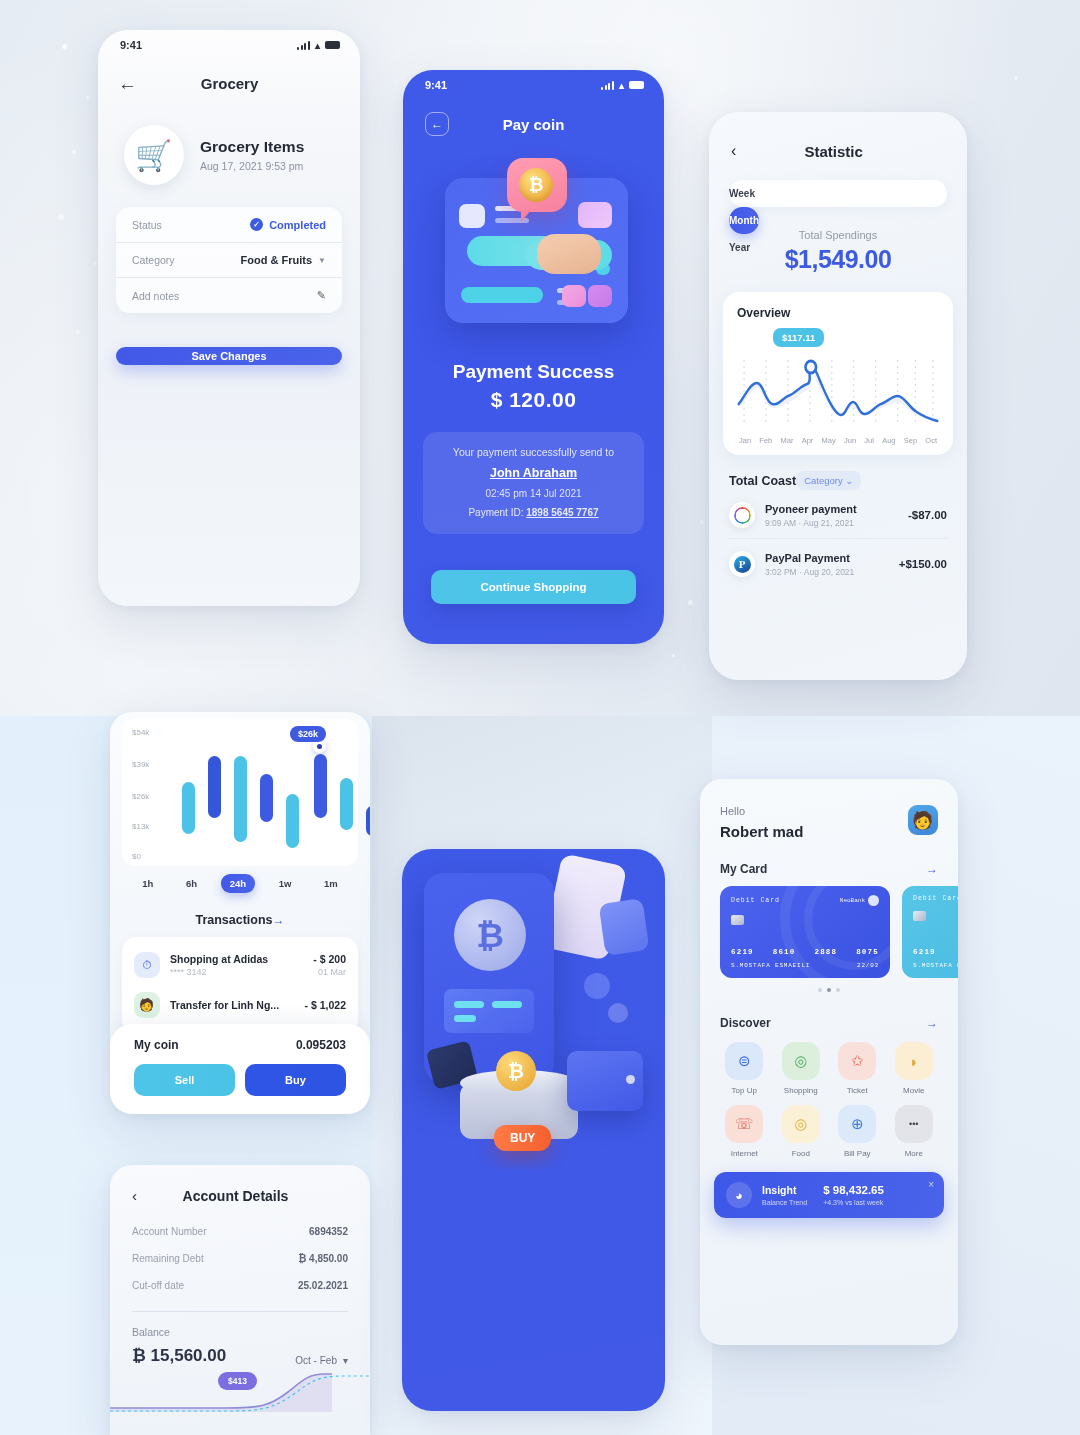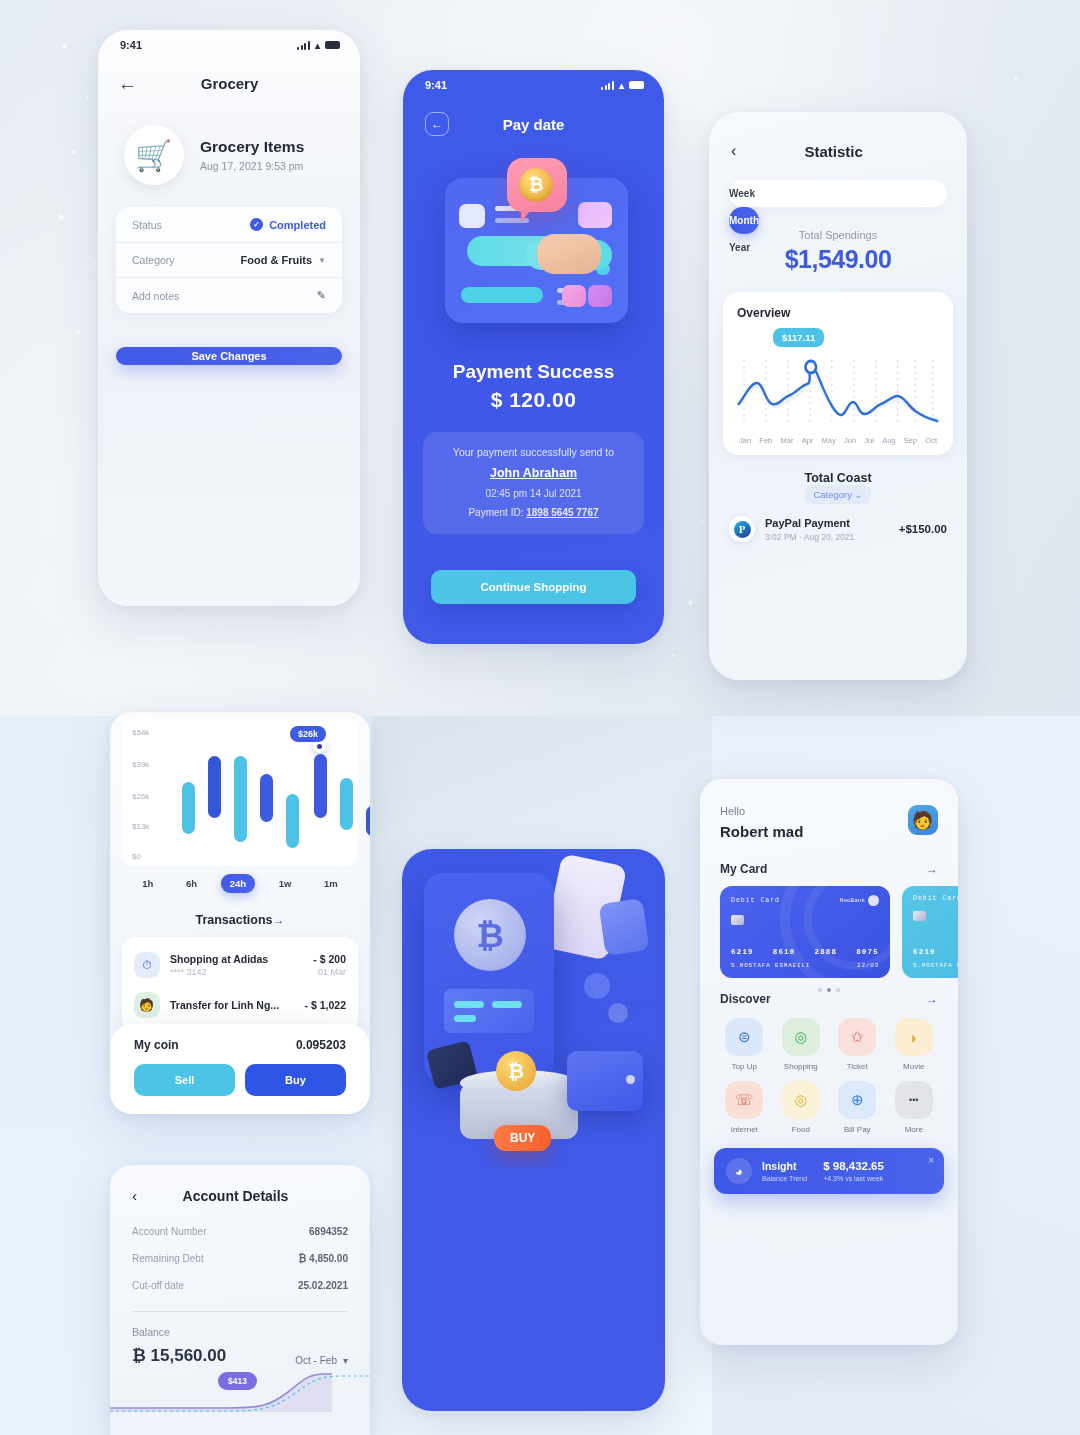--- a/index.html
+++ b/index.html
@@ -176,21 +176,21 @@
     box-shadow:0 4px 16px rgba(90,110,150,.08);
   }
   .ov-t { font-size:12px; font-weight:700; color:#242936; }
   .ov-wrap { position:relative; height:108px; margin-top:6px; }
   .tip {
     position:absolute; left:36px; top:2px; background:#4cc3e6; color:#fff;
     padding:4px 9px; border-radius:8px; font-size:9.5px; font-weight:700;
   }
   .ov-x { display:flex; justify-content:space-between; padding: 2px 2px 0; }
   .ov-x span { font-size:7.5px; color:#9ba1b0; }
-  .tc-head { display:flex; align-items:center; justify-content:flex-end; margin: 16px 12px 0; flex-direction: column; }
+  .tc-head { display:flex; align-items:center; justify-content:flex-start; margin: 16px 20px 0; }
   .tc-t { font-size:12.5px; font-weight:700; color:#242936; }
   .tc-cat { font-size:9.5px; color:#6f8ce8; background:rgba(120,150,235,.1);
     padding:4px 8px; border-radius:8px; }
   .txn { display:flex; align-items:center; gap:10px; margin: 12px 20px 0;
     padding-bottom:10px; border-bottom:1px solid rgba(222,228,238,.8); }
   .txn:last-child { border-bottom:none; }
   .txn-ico { width:26px;height:26px;border-radius:50%;background:#fff;
     box-shadow:0 2px 8px rgba(90,110,150,.13); display:flex;align-items:center;justify-content:center; }
   .ring { width:17px;height:17px;border-radius:50%;
     background: conic-gradient(#ef4444,#f59e0b,#22c55e,#3b82f6,#8b5cf6,#ef4444);
@@ -467,21 +467,21 @@
             <i></i>
             <i></i>
           </span>
         <span style="font-size:10px">▴</span>
         <span class="batt"></span>
       </span>
     </div>
 
     <div class="p2-head">
       <span class="p2-back">←</span>
-      <span class="p2-title">Pay date</span>
+      <span class="p2-title">Pay coin</span>
     </div>
 
     <div class="p2-illus">
       <div class="pcard">
         <span class="pc-sq" style="left:14px;top:26px;width:26px;height:24px;background:rgba(255,255,255,.85)"></span>
         <span class="pc-line" style="left:50px;top:28px;width:56px"></span>
         <span class="pc-line" style="left:50px;top:40px;width:34px;opacity:.6"></span>
         <span class="pc-sq" style="right:16px;top:24px;width:34px;height:26px;background:linear-gradient(135deg,#e2b9ff,#f0c6f8)"></span>
         <span class="pc-line" style="left:16px;bottom:20px;width:82px;height:16px;border-radius:8px;background:#4ed2e8"></span>
         <span class="pc-line" style="left:112px;bottom:30px;width:14px;opacity:.8"></span>
@@ -576,20 +576,30 @@
     <div class="tc-head">
       <span class="tc-t">Total Coast</span>
       <span class="tc-cat">
         <span>Category</span>
         <span>⌄</span>
       </span>
     </div>
 
     <div class="txn">
       <span class="txn-ico">
+          <span class="ring"></span>
+        </span>
+      <span class="txn-mid">
+        <span class="txn-n" style="display:block">Pyoneer payment</span>
+        <span class="txn-s" style="display:block">9:09 AM  ·  Aug 21, 2021</span>
+      </span>
+      <span class="txn-a">-$87.00</span>
+    </div>
+    <div class="txn">
+      <span class="txn-ico">
           <span class="pp">P</span>
         </span>
       <span class="txn-mid">
         <span class="txn-n" style="display:block">PayPal Payment</span>
         <span class="txn-s" style="display:block">3:02 PM  ·  Aug 20, 2021</span>
       </span>
       <span class="txn-a">+$150.00</span>
     </div>
   </div>
 
@@ -774,21 +784,21 @@
         </div>
       </div>
     </div>
 
     <div class="dots">
       <i></i>
       <i class="on"></i>
       <i></i>
     </div>
 
-    <div class="sec-head" style="margin-top:0">
+    <div class="sec-head" style="margin-top:24px">
       <span class="sec-t">Discover</span>
       <span class="arr">→</span>
     </div>
 
     <div class="grid">
       <div class="gi">
         <div class="gi-ic" style="background:#dbe8fa;color:#3d6fe0">⊜</div>
         <div class="gi-l">Top Up</div>
       </div>
       <div class="gi">

